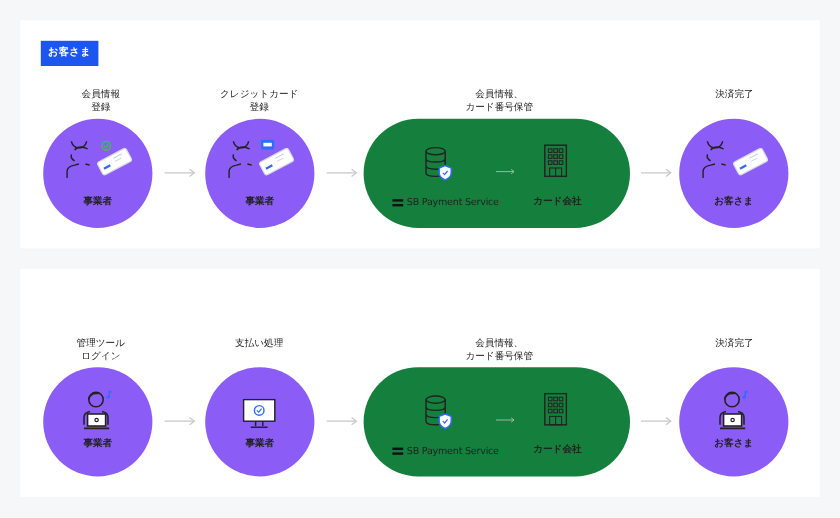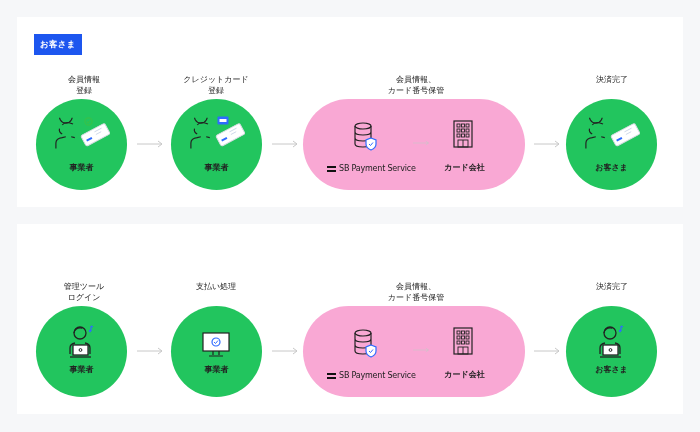--- a/index.html
+++ b/index.html
@@ -3,22 +3,22 @@
 <meta charset="utf-8">
 <style>
   * { box-sizing: border-box; margin: 0; padding: 0; }
   html, body { width: 700px; height: 432px; background: #f6f7f9; overflow: hidden; }
   body { font-family: "DejaVu Sans", "Liberation Sans", sans-serif; color: #222; position: relative; }
   .panel { position: absolute; left: 17px; width: 666px; height: 190px; background: #ffffff; }
   .panel.p1 { top: 17px; }
   .panel.p2 { top: 224px; }
   .badge { position: absolute; left: 17px; top: 17px; height: 21px; padding: 0 6px; background: #1d56ef; color: #fff; font-size: 8.5px; font-weight: bold; line-height: 21px; letter-spacing: 0.3px; }
   .step-label { position: absolute; text-align: center; font-size: 8px; line-height: 11px; color: #222; width: 120px; white-space: pre-line; font-family: Liberation Mono, monospace; }
-  .circle { position: absolute; width: 91px; height: 91px; border-radius: 50%; background: #22c55e; }
-  .pill { position: absolute; width: 222px; height: 91px; border-radius: 46px; background: #f9a8d4; }
+  .circle { position: absolute; width: 91px; height: 91px; border-radius: 50%; background: #8b5cf6; }
+  .pill { position: absolute; width: 222px; height: 91px; border-radius: 46px; background: #15803d; }
   .node-name { position: absolute; font-size: 8px; font-weight: bold; text-align: center; width: 91px; color: #222; }
   .arrow { position: absolute; width: 26px; height: 8px; }
   .icon { position: absolute; }
   .sbps { position: absolute; font-size: 8px; color: #222; white-space: nowrap; display: flex; align-items: center; letter-spacing: -0.2px; }
   .sbps .logo-bars { display: inline-block; width: 9px; height: 6px; border-top: 2px solid #111; border-bottom: 2px solid #111; margin-right: 3px; }
 </style>
 </head>
 <body>
 
 <svg width="0" height="0" style="position:absolute">

